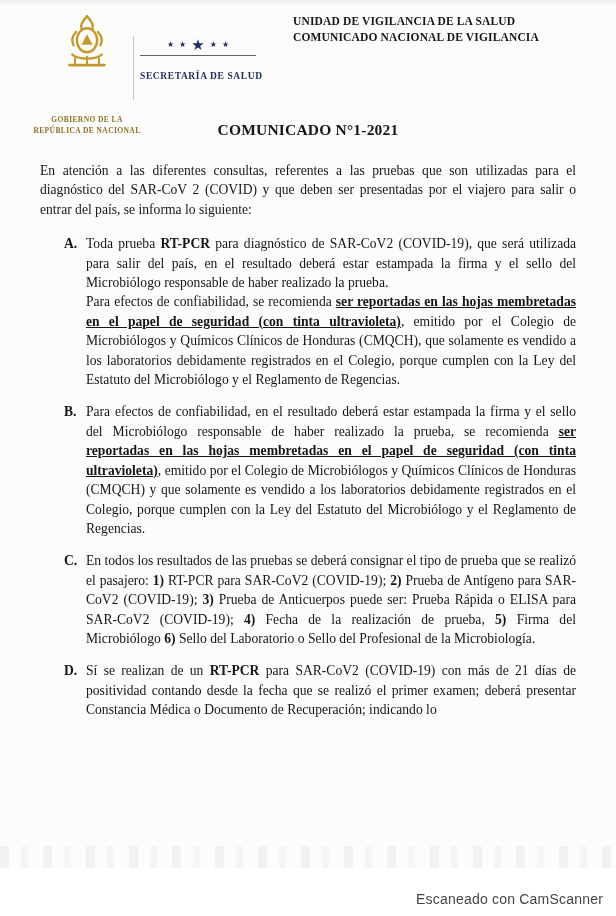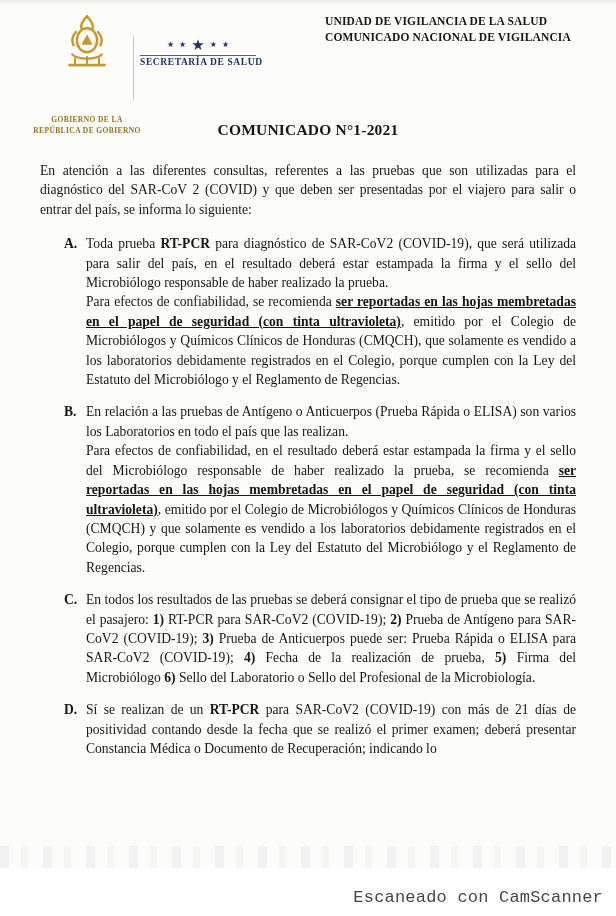--- a/index.html
+++ b/index.html
@@ -45,31 +45,30 @@
   .stars {
     display: flex; justify-content: center; align-items: center;
     gap: 5px; height: 18px;
     color: var(--navy, #1d2a5c);
   }
   .st { line-height: 1; }
   .st.s { font-size: 8px; }
   .st.l { font-size: 15px; }
   .sec-rule { border-top: 1.6px solid #5d6066; margin-top: 1px; }
   .sec-label {
-    margin-top: 1px;
+    margin-top: 15px;
     font-size: 9.5px; font-weight: 600;
     letter-spacing: .6px; color: var(--navy, #26325f);
     white-space: nowrap;
   }
   .unit {
     position: absolute; left: 293px; top: 13px;
     font-size: 11.5px; font-weight: 700;
     letter-spacing: .15px; line-height: 1.4;
     white-space: nowrap;
-    margin-left: 32px;
   }
 
   
   .title {
     position: absolute; top: 121px; left: 0; width: 100%;
     text-align: center;
     font-size: 15.5px; font-weight: 700; letter-spacing: .2px;
   }
 
   
@@ -93,22 +92,22 @@
       repeating-linear-gradient(90deg,
         rgba(203,206,210,.22) 0 9px, rgba(255,255,255,0) 9px 21px,
         rgba(203,206,210,.15) 21px 28px, rgba(255,255,255,0) 28px 43px);
   }
   .below-scan {
     position: absolute; left: 0; top: 868px; width: 100%; height: 48px;
     background: #ffffff;
   }
   .watermark {
     position: absolute; right: 13px; bottom: 9px;
-    font-family: Liberation Mono, monospace;
-    font-size: 17px; font-weight: 500;
+    font-family: Liberation Sans, sans-serif;
+    font-size: 14px; font-weight: 500;
     color: var(--watermark_gray, #42464a);
     letter-spacing: .2px;
   }
 </style>
 </head>
 <body>
 
 <div class="page">
 
   <div>
@@ -122,21 +121,21 @@
           <path d="M37 21 C41 25.5 42 31 39.5 35.5"></path>
           <ellipse cx="25" cy="30" rx="11" ry="13"></ellipse>
           <path d="M25 23.5 L31 35 H19 Z" fill="#c49a2c" stroke="none"></path>
           <path d="M9 45.5 C15 51.5 35 51.5 41 45.5"></path>
           <path d="M12 49.5 v6 M25 48 v8 M38 49.5 v6" stroke-width="2.2"></path>
           <path d="M6 57 H44" stroke-width="3"></path>
         </g>
       </svg>
       <div class="gov-t">
         <span>GOBIERNO DE LA</span><br>
-        <span>REPÚBLICA DE GOBIERNO</span>
+        <span>REPÚBLICA DE NACIONAL</span>
       </div>
     </div>
 
     <div class="vdiv"></div>
 
     <div class="sec">
       <div class="stars">
         <span class="st s">★</span>
         <span class="st s">★</span>
         <span class="st l">★</span>
@@ -163,21 +162,20 @@
       <span class="ltr">A.</span>
       <div class="itx">
         <div><span>Toda prueba </span><span class="bold">RT-PCR</span><span> para diagnóstico de SAR-CoV2 (COVID-19), que será utilizada para salir del país, en el resultado deberá estar estampada la firma y el sello del Microbiólogo responsable de haber realizado la prueba.</span></div>
         <div><span>Para efectos de confiabilidad, se recomienda </span><span class="bu">ser reportadas en las hojas membretadas en el papel de seguridad (con tinta ultravioleta)</span><span>, emitido por el Colegio de Microbiólogos y Químicos Clínicos de Honduras (CMQCH), que solamente es vendido a los laboratorios debidamente registrados en el Colegio, porque cumplen con la Ley del Estatuto del Microbiólogo y el Reglamento de Regencias.</span></div>
       </div>
     </div>
 
     <div class="item">
       <span class="ltr">B.</span>
       <div class="itx">
-        <div><span>En relación a las pruebas de Antígeno o Anticuerpos (Prueba Rápida o ELISA) son varios los Laboratorios en todo el país que las realizan.</span></div>
         <div><span>Para efectos de confiabilidad, en el resultado deberá estar estampada la firma y el sello del Microbiólogo responsable de haber realizado la prueba, se recomienda </span><span class="bu">ser reportadas en las hojas membretadas en el papel de seguridad (con tinta ultravioleta)</span><span>, emitido por el Colegio de Microbiólogos y Químicos Clínicos de Honduras (CMQCH) y que solamente es vendido a los laboratorios debidamente registrados en el Colegio, porque cumplen con la Ley del Estatuto del Microbiólogo y el Reglamento de Regencias.</span></div>
       </div>
     </div>
 
     <div class="item">
       <span class="ltr">C.</span>
       <div class="itx"><span>En todos los resultados de las pruebas se deberá consignar el tipo de prueba que se realizó el pasajero: </span><span class="bold">1)</span><span> RT-PCR para SAR-CoV2 (COVID-19); </span><span class="bold">2)</span><span> Prueba de Antígeno para SAR-CoV2 (COVID-19); </span><span class="bold">3)</span><span> Prueba de Anticuerpos puede ser: Prueba Rápida o ELISA para SAR-CoV2 (COVID-19); </span><span class="bold">4)</span><span> Fecha de la realización de prueba, </span><span class="bold">5)</span><span> Firma del Microbiólogo </span><span class="bold">6)</span><span> Sello del Laboratorio o Sello del Profesional de la Microbiología.</span></div>
     </div>
 
 

